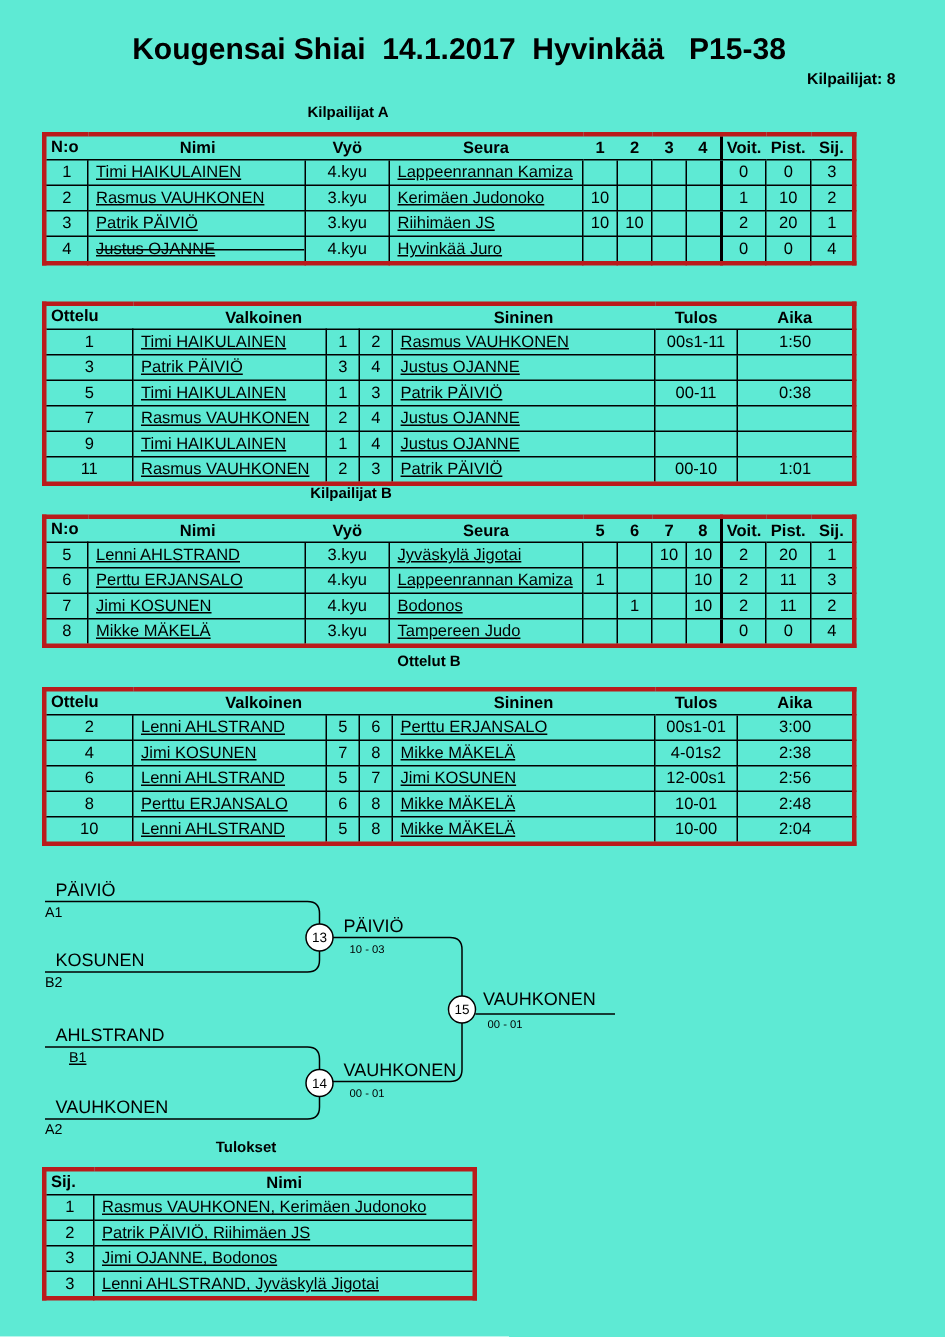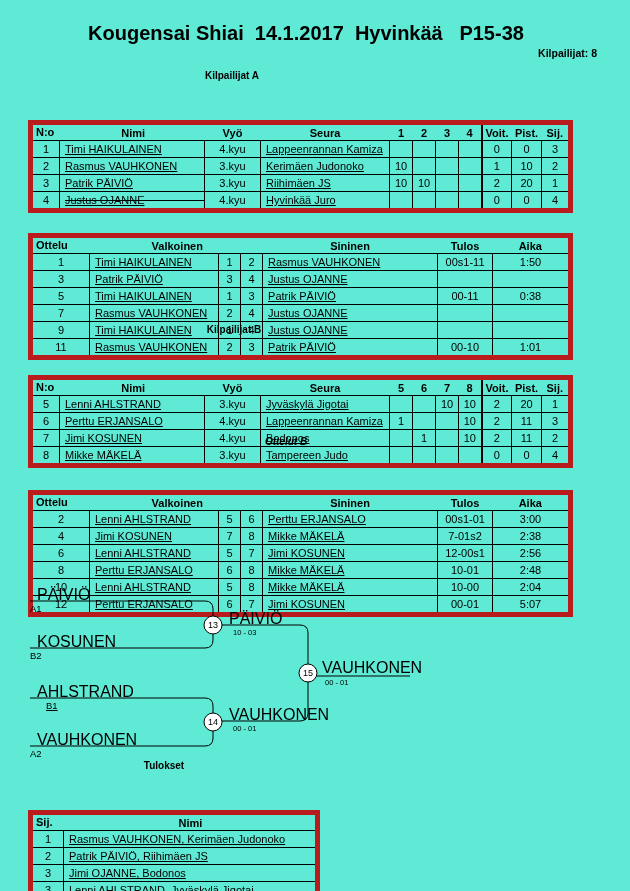--- a/index.html
+++ b/index.html
@@ -11,25 +11,25 @@
     position:absolute; top:22px; left:0; width:612px; text-align:center;
     font-size:20px; font-weight:bold; white-space:pre; letter-spacing:0px;
   }
   .count-label {
     position:absolute; top:47px; right:33px; font-size:10.5px; font-weight:bold;
   }
   .sec-title { position:absolute; font-size:10px; font-weight:bold; text-align:center; white-space:pre; }
   #title-ka  { top:70px;  left:0; width:464px; }
   #title-oa  { top:180px; left:0; width:572px; }
   #title-kb  { top:324px; left:0; width:468px; }
-  #title-ob  { top:436px; left:0; width:572px;font-style:italic; }
+  #title-ob  { top:436px; left:0; width:572px; }
   #title-res { top:760px; left:0; width:328px; }
 
   table { position:absolute; border-collapse:collapse; table-layout:fixed;
-          font-size:11px; border:5px solid #b91c1c;margin-top:32px; }
+          font-size:11px; border:3px solid #b91c1c; }
   .tbl-k, .tbl-o { left:28px; width:540px; }
   #tableA  { top:88px; }
   #tableOA { top:201px; }
   #tableB  { top:343px; }
   #tableOB { top:458px; }
   #tableRes { top:778px; left:28px; width:287px; }
 
   th { border:none; border-bottom:1px solid #000; font-weight:bold;
        height:15px; padding:0 1px; font-size:11px; white-space:nowrap; overflow:hidden; }
   td { border:1px solid #000; height:16px; padding:0 2px;
@@ -43,21 +43,21 @@
   .tbl-k th.split .main  { display:block; padding-left:29px; text-align:center; }
   .tbl-o th.split .main  { display:block; padding-left:59px; text-align:center; }
   #tableRes th.split .main { display:block; padding-left:33px; text-align:center; }
 
   td.struck { position:relative; }
   td.struck::after { content:""; position:absolute; left:5px; right:0; top:8px;
                      border-top:1.2px solid #000; }
 
   .bracket { position:absolute; top:580px; left:0; width:630px; height:195px; }
   .bracket svg { position:absolute; top:0; left:0; }
-  .blabel { position:absolute; font-size:16px; white-space:pre; }
+  .blabel { position:absolute; font-size:12px; white-space:pre; }
   .bseed  { position:absolute; font-size:9.5px; }
   .bscore { position:absolute; font-size:7.5px; }
 </style>
 </head>
 <body>
 
 <div class="page">
 
   <div class="main-title">Kougensai Shiai  14.1.2017  Hyvinkää   P15-38</div>
   <div class="count-label">Kilpailijat: 8</div>
@@ -348,21 +348,21 @@
         <td class="l">Perttu ERJANSALO</td>
         <td class="c">00s1-01</td>
         <td class="c">3:00</td>
       </tr>
       <tr>
         <td class="c">4</td>
         <td class="l">Jimi KOSUNEN</td>
         <td class="c">7</td>
         <td class="c">8</td>
         <td class="l">Mikke MÄKELÄ</td>
-        <td class="c">7-01s2</td>
+        <td class="c">4-01s2</td>
         <td class="c">2:38</td>
       </tr>
       <tr>
         <td class="c">6</td>
         <td class="l">Lenni AHLSTRAND</td>
         <td class="c">5</td>
         <td class="c">7</td>
         <td class="l">Jimi KOSUNEN</td>
         <td class="c">12-00s1</td>
         <td class="c">2:56</td>
@@ -377,29 +377,20 @@
         <td class="c">2:48</td>
       </tr>
       <tr>
         <td class="c">10</td>
         <td class="l">Lenni AHLSTRAND</td>
         <td class="c">5</td>
         <td class="c">8</td>
         <td class="l">Mikke MÄKELÄ</td>
         <td class="c">10-00</td>
         <td class="c">2:04</td>
-      </tr>
-      <tr>
-        <td class="c">12</td>
-        <td class="l">Perttu ERJANSALO</td>
-        <td class="c">6</td>
-        <td class="c">7</td>
-        <td class="l">Jimi KOSUNEN</td>
-        <td class="c">00-01</td>
-        <td class="c">5:07</td>
       </tr>
     </tbody>
   </table>
 
   <div class="bracket">
     <svg width="630" height="195" viewBox="0 0 630 195">
       <g fill="none" stroke="#000" stroke-width="1">
         <path d="M30 21 H205 Q213 21 213 29 V36"></path>
         <path d="M30 68 H205 Q213 68 213 60 V54"></path>
         <path d="M222 45 H300 Q308 45 308 53 V84"></path>

